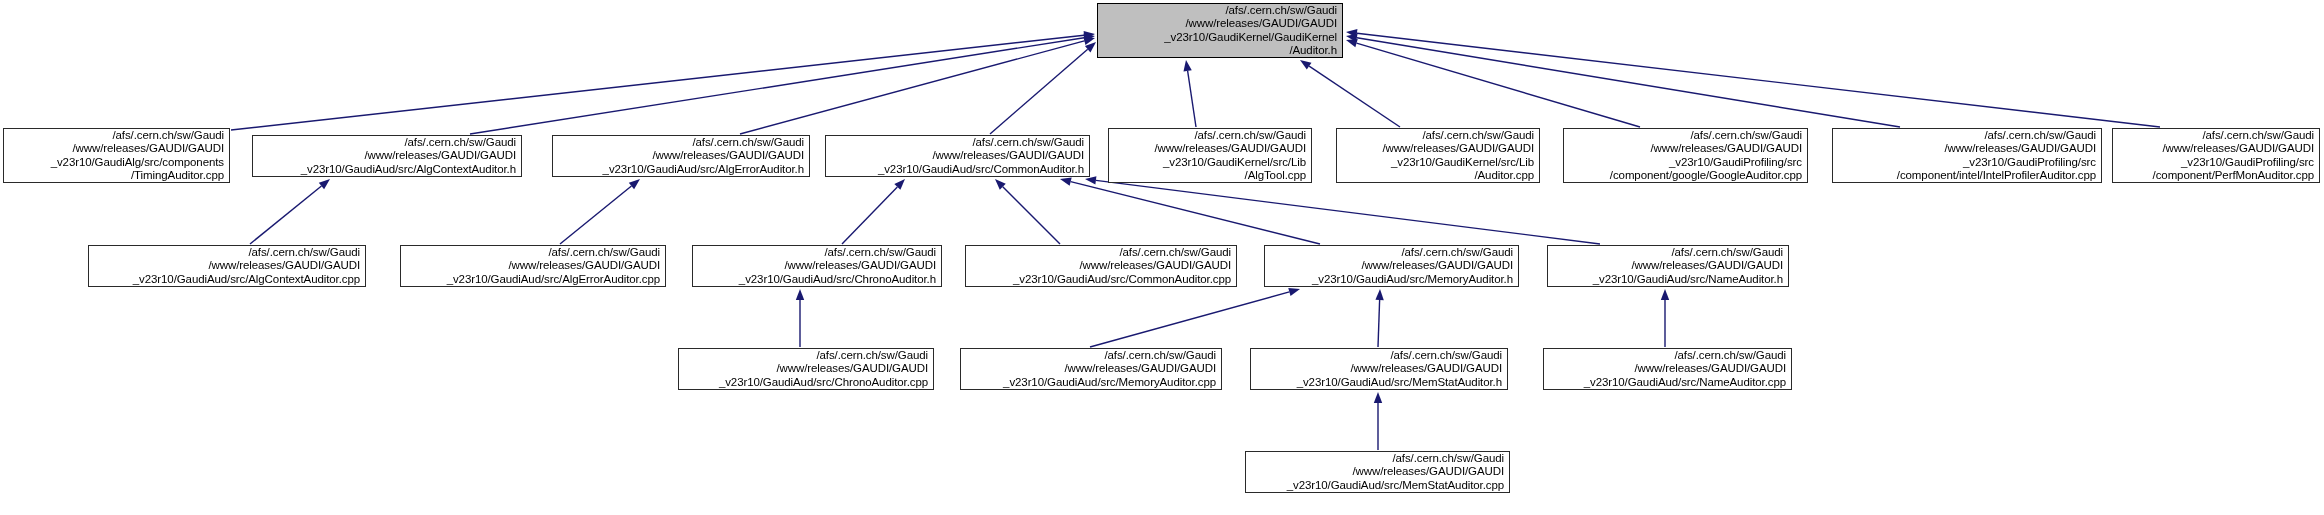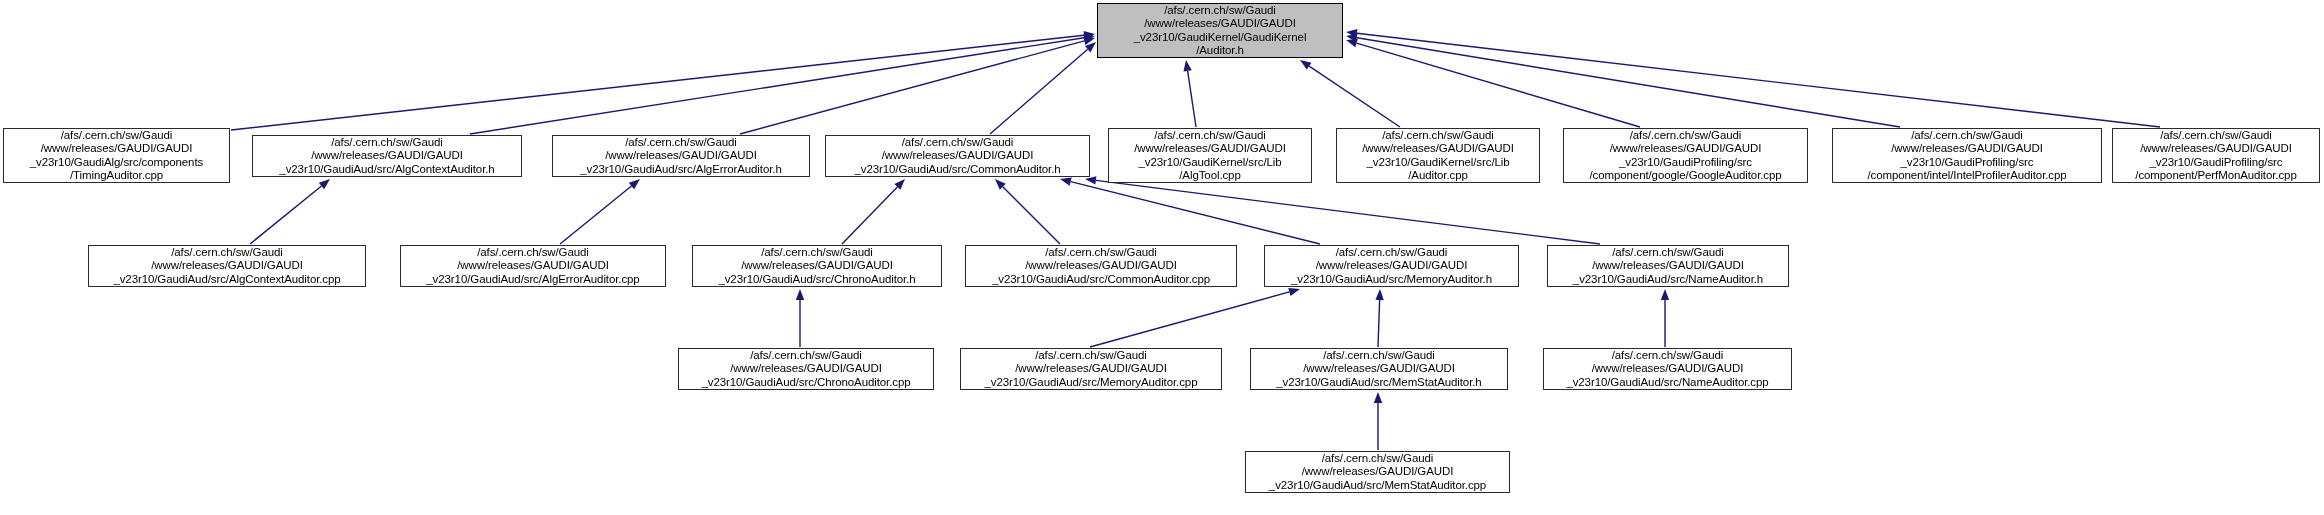--- a/index.html
+++ b/index.html
@@ -39,20 +39,21 @@
     justify-content: center;
     letter-spacing: -0.1px;
   }
   .node.root {
     background: #bfbfbf;
     border-color: #000000;
   }
   .node-text {
     display: block;
     width: 100%;
+    text-align: right;
   }
 </style>
 </head>
 <body>
 
 <div id="graph">
   <svg id="edges" xmlns="http://www.w3.org/2000/svg">
       <g>
         <line x1="231" y1="130" x2="1084.06727891859" y2="35.21474678682331" stroke="#191970" stroke-width="1.4"></line>
         <polygon points="1095,34 1084.5310913281044,39.38905847245251 1083.6034665090758,31.040435101194113" fill="#191970"></polygon>

